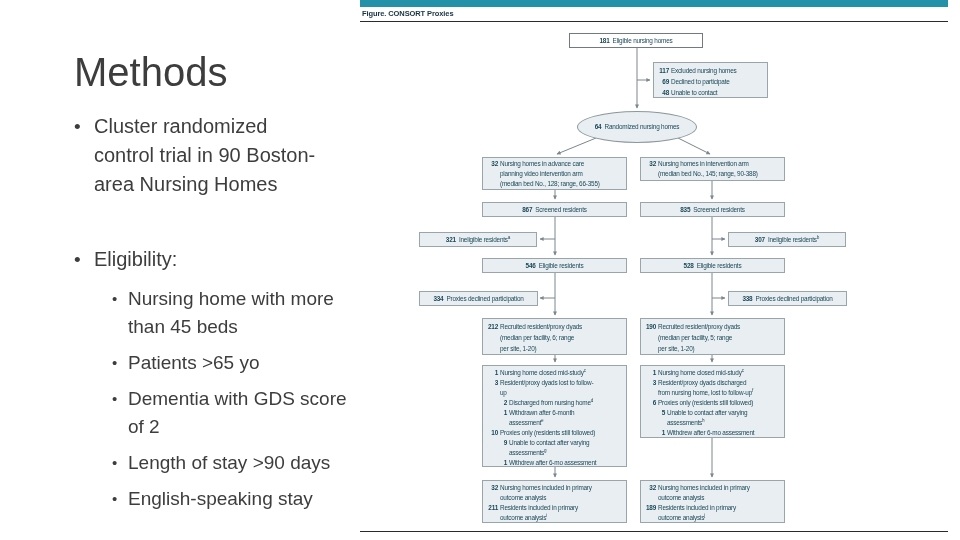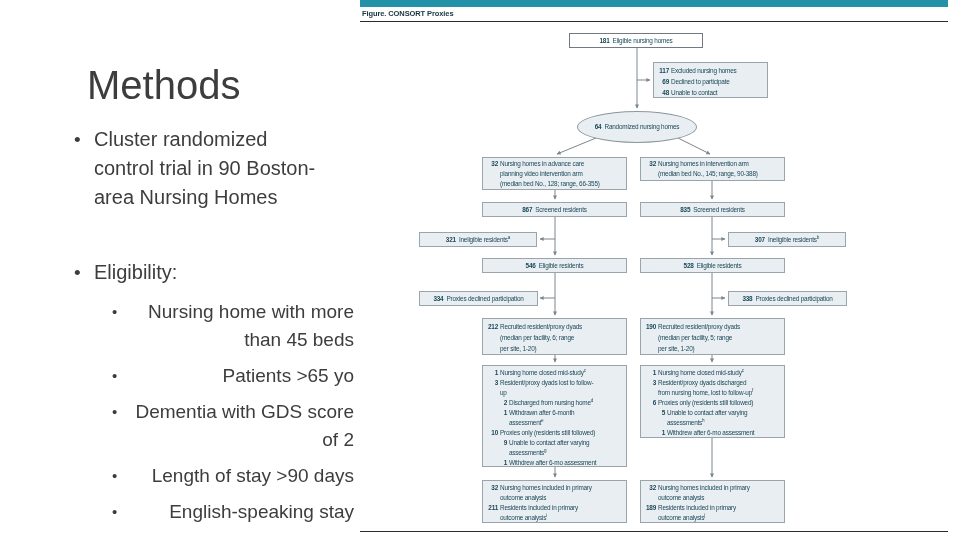--- a/index.html
+++ b/index.html
@@ -1,33 +1,33 @@
 <!DOCTYPE html>
 <html><head>
 <meta charset="utf-8">
 <style>
   html,body{margin:0;padding:0;background:#fff;}
   body{width:960px;height:540px;position:relative;overflow:hidden;
        font-family:"Liberation Sans",sans-serif;}
 
   
   .slide{position:absolute;left:74px;top:52px;width:310px;color:#3d3d3d;}
-  .slide h1{margin:13px;font-size:40px;font-weight:400;line-height:40px;color:#3d3d3d;}
+  .slide h1{margin:0;font-size:40px;font-weight:400;line-height:40px;color:#3d3d3d;}
   ul{list-style:none;margin:0;padding:0;}
   .li{display:flex;}
   .mk{flex:none;}
   .l1{margin-top:20px;font-size:20px;line-height:29px;}
   .l1 .li{width:248px;}
   .l1 .mk{width:20px;font-size:19px;}
   .l1 .txt{width:228px;}
   .li-elig{margin-top:46px;}
   .l2{margin-left:38px;margin-top:11px;font-size:19px;line-height:28px;}
   .l2 .li{margin-bottom:8px;width:242px;}
   .l2 .mk{width:16px;font-size:15px;}
-  .l2 .txt{width:226px;text-align:right;}
+  .l2 .txt{width:226px;}
 
   
   #fig{position:absolute;left:360px;top:0;width:588px;height:540px;}
   .topbar{position:absolute;left:0;top:0;width:588px;height:7px;background:#2392a9;}
   .fheader{position:absolute;left:2px;top:9px;font-size:7.5px;font-weight:700;
            color:#17333f;letter-spacing:-0.1px;}
   .rule{position:absolute;left:0;width:588px;height:1px;background:#2b2b2b;}
 
   svg.conn{position:absolute;left:0;top:0;}
 

